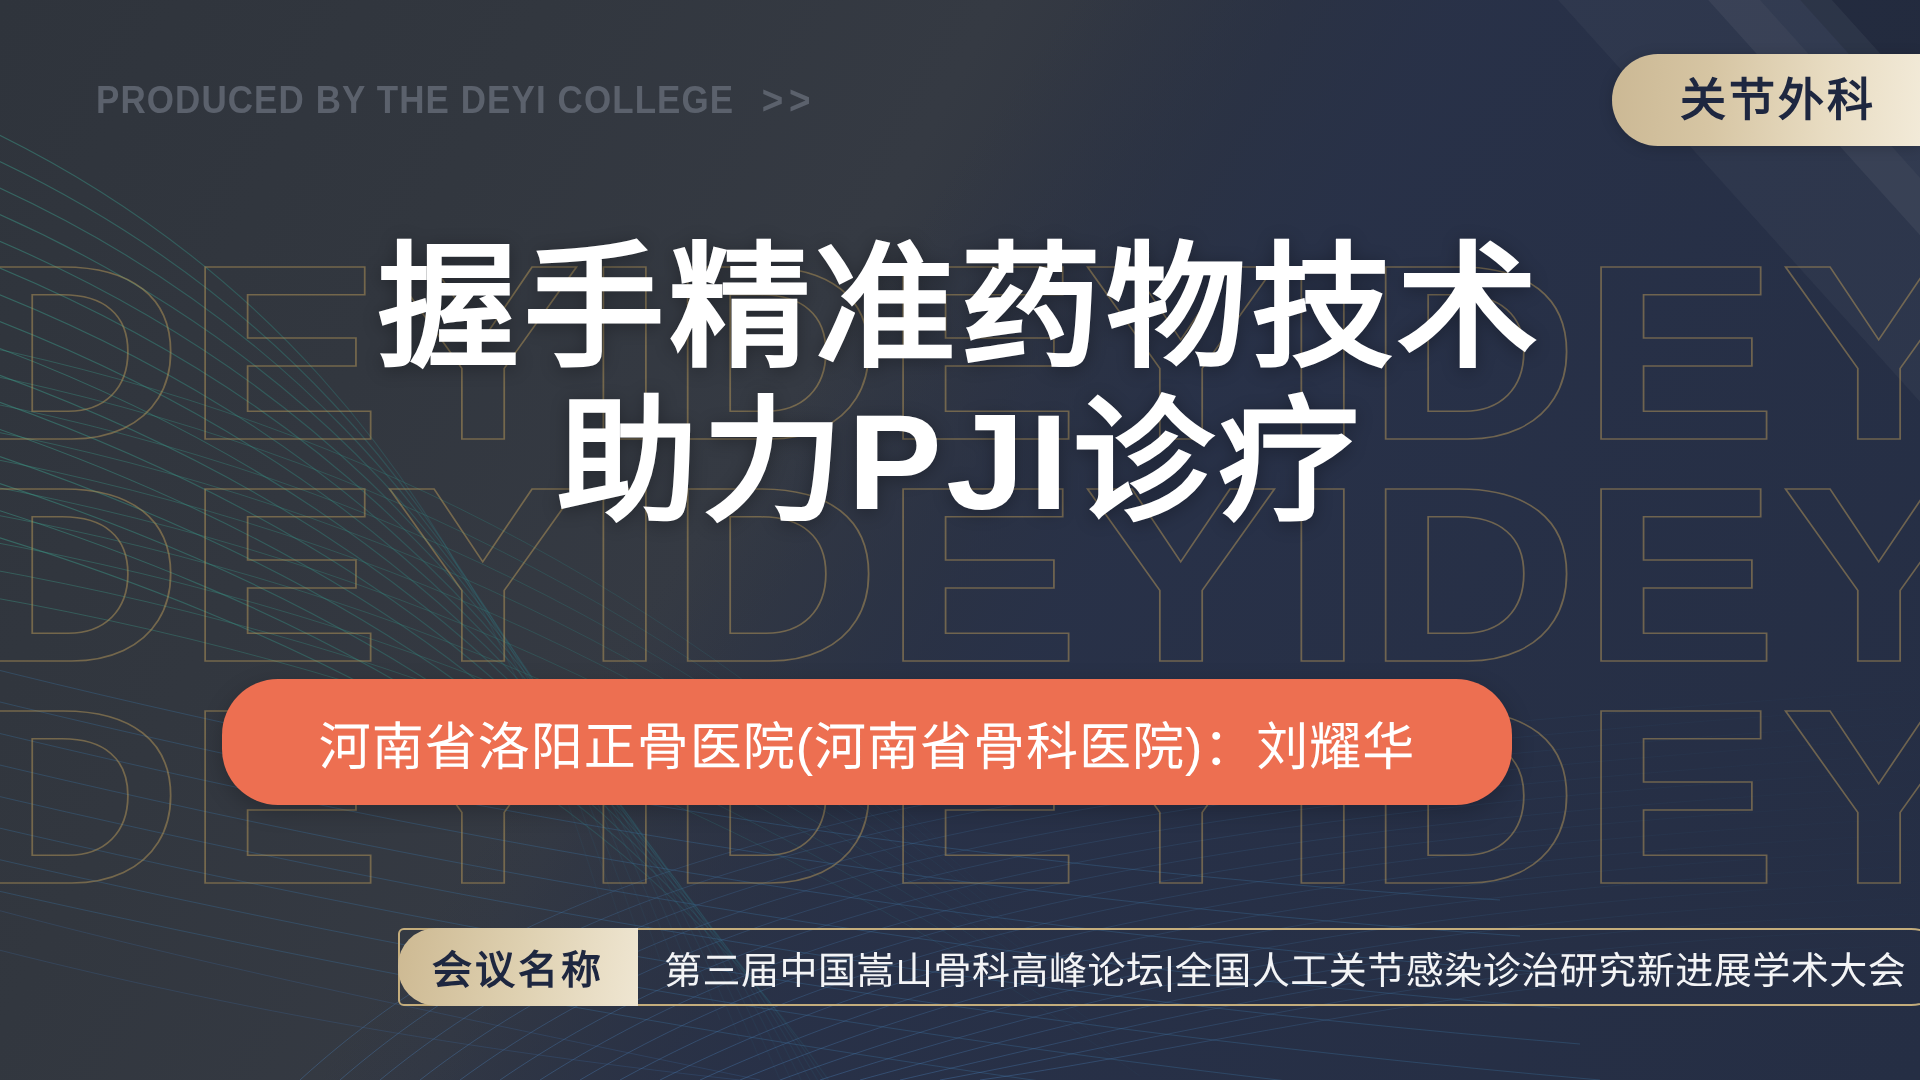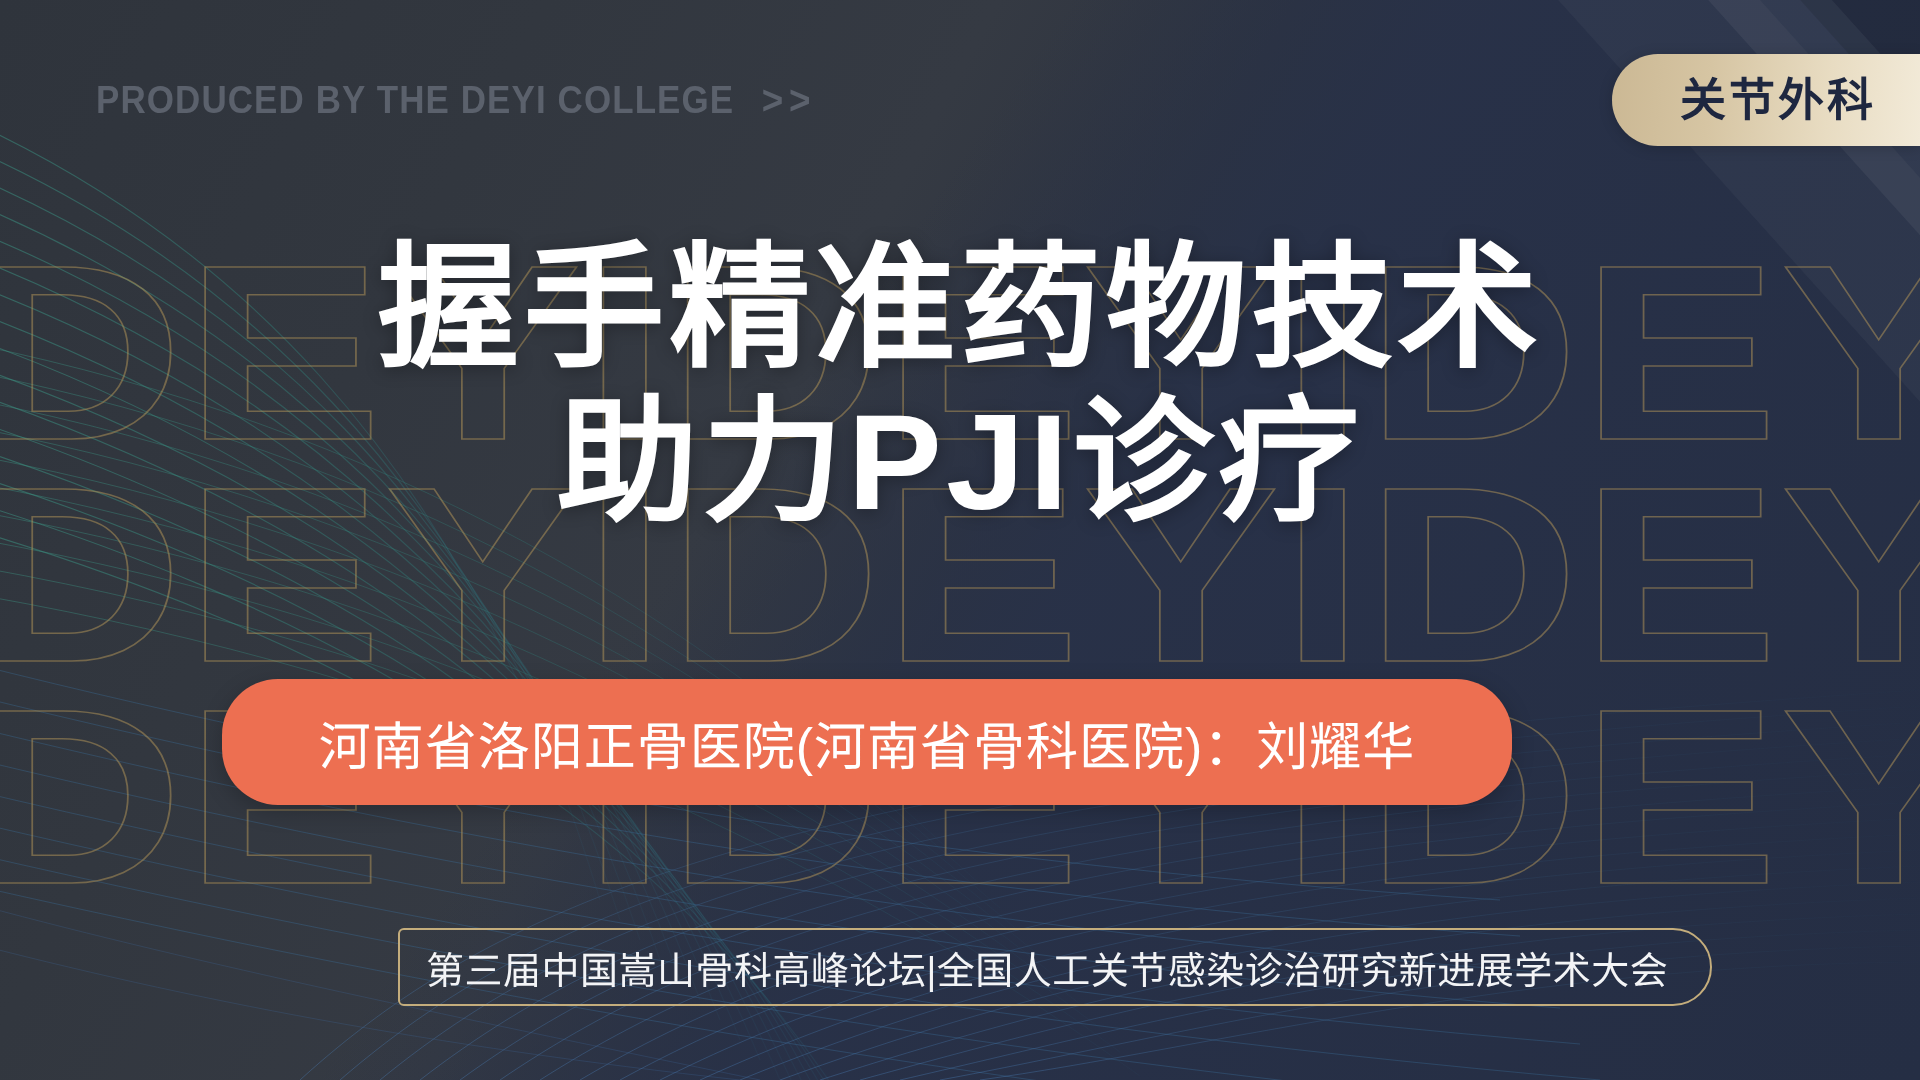--- a/index.html
+++ b/index.html
@@ -292,18 +292,21 @@
   <div class="title-block">
     <div class="title-line">握手精准药物技术</div>
     <div class="title-line">助力PJI诊疗</div>
   </div>
 
   <div class="speaker-pill">
     <span>河南省洛阳正骨医院(河南省骨科医院)：刘耀华</span>
   </div>
 
   <div class="conf-bar">
+    <div class="conf-label">
+      <span>会议名称</span>
+    </div>
     <div class="conf-name">
       <span>第三届中国嵩山骨科高峰论坛|全国人工关节感染诊治研究新进展学术大会</span>
     </div>
   </div>
 
 </div>
 
 </body></html>

